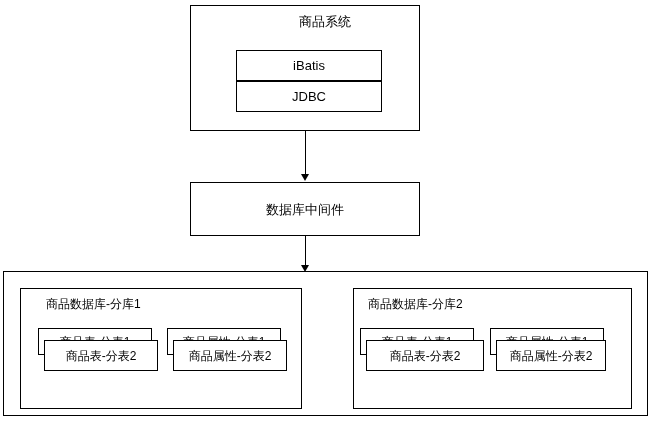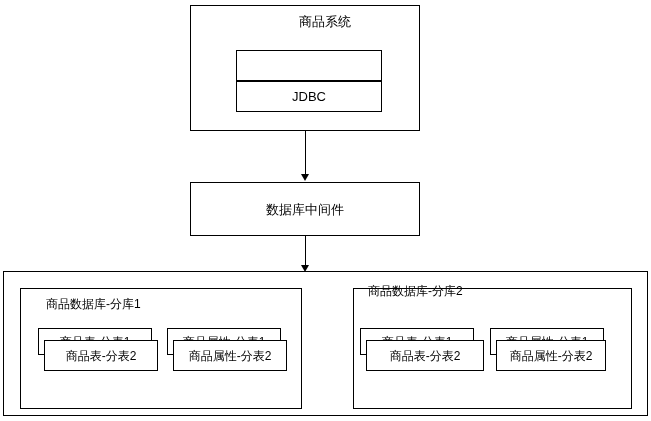--- a/index.html
+++ b/index.html
@@ -55,20 +55,21 @@
 </style>
 </head>
 <body>
 
 <div id="canvas">
 
   <div class="box" style="left:190px; top:5px; width:230px; height:126px;"></div>
   <div class="label ctr fs13" style="left:190px; top:12px; width:230px; height:18px;padding-left:40px;">商品系统</div>
 
   <div class="box" style="left:236px; top:50px; width:146px; height:31px;"></div>
+  <div class="label ctr fs13" style="left:236px; top:50px; width:146px; height:31px;">iBatis</div>
 
   <div class="box" style="left:236px; top:81px; width:146px; height:31px;"></div>
   <div class="label ctr fs13" style="left:236px; top:81px; width:146px; height:31px;border-radius:12px;">JDBC</div>
 
   <div class="arrow-line" style="left:305px; top:131px; height:44px;"></div>
   <div class="arrow-head" style="left:301px; top:174px;"></div>
 
   <div class="box" style="left:190px; top:182px; width:230px; height:54px;"></div>
   <div class="label ctr fs13" style="left:190px; top:182px; width:230px; height:54px;text-align:center;">数据库中间件</div>
 
@@ -86,21 +87,21 @@
   <div class="box" style="left:44px; top:340px; width:114px; height:31px;"></div>
   <div class="label ctr fs12" style="left:44px; top:340px; width:114px; height:31px;">商品表-分表2</div>
 
   <div class="box" style="left:167px; top:328px; width:114px; height:27px;"></div>
   <div class="label ctr fs12" style="left:167px; top:328px; width:114px; height:27px;">商品属性-分表1</div>
 
   <div class="box" style="left:173px; top:340px; width:114px; height:31px;"></div>
   <div class="label ctr fs12" style="left:173px; top:340px; width:114px; height:31px;">商品属性-分表2</div>
 
   <div class="box" style="left:353px; top:288px; width:279px; height:121px;"></div>
-  <div class="label fs12" style="left:368px; top:285px;">商品数据库-分库2</div>
+  <div class="label fs12" style="left:368px; top:298px;">商品数据库-分库2</div>
 
   <div class="box" style="left:360px; top:328px; width:114px; height:27px;"></div>
   <div class="label ctr fs12" style="left:360px; top:328px; width:114px; height:27px;">商品表-分表1</div>
 
   <div class="box" style="left:366px; top:340px; width:118px; height:31px;"></div>
   <div class="label ctr fs12" style="left:366px; top:340px; width:118px; height:31px;">商品表-分表2</div>
 
   <div class="box" style="left:490px; top:328px; width:114px; height:27px;"></div>
   <div class="label ctr fs12" style="left:490px; top:328px; width:114px; height:27px;">商品属性-分表1</div>
 

